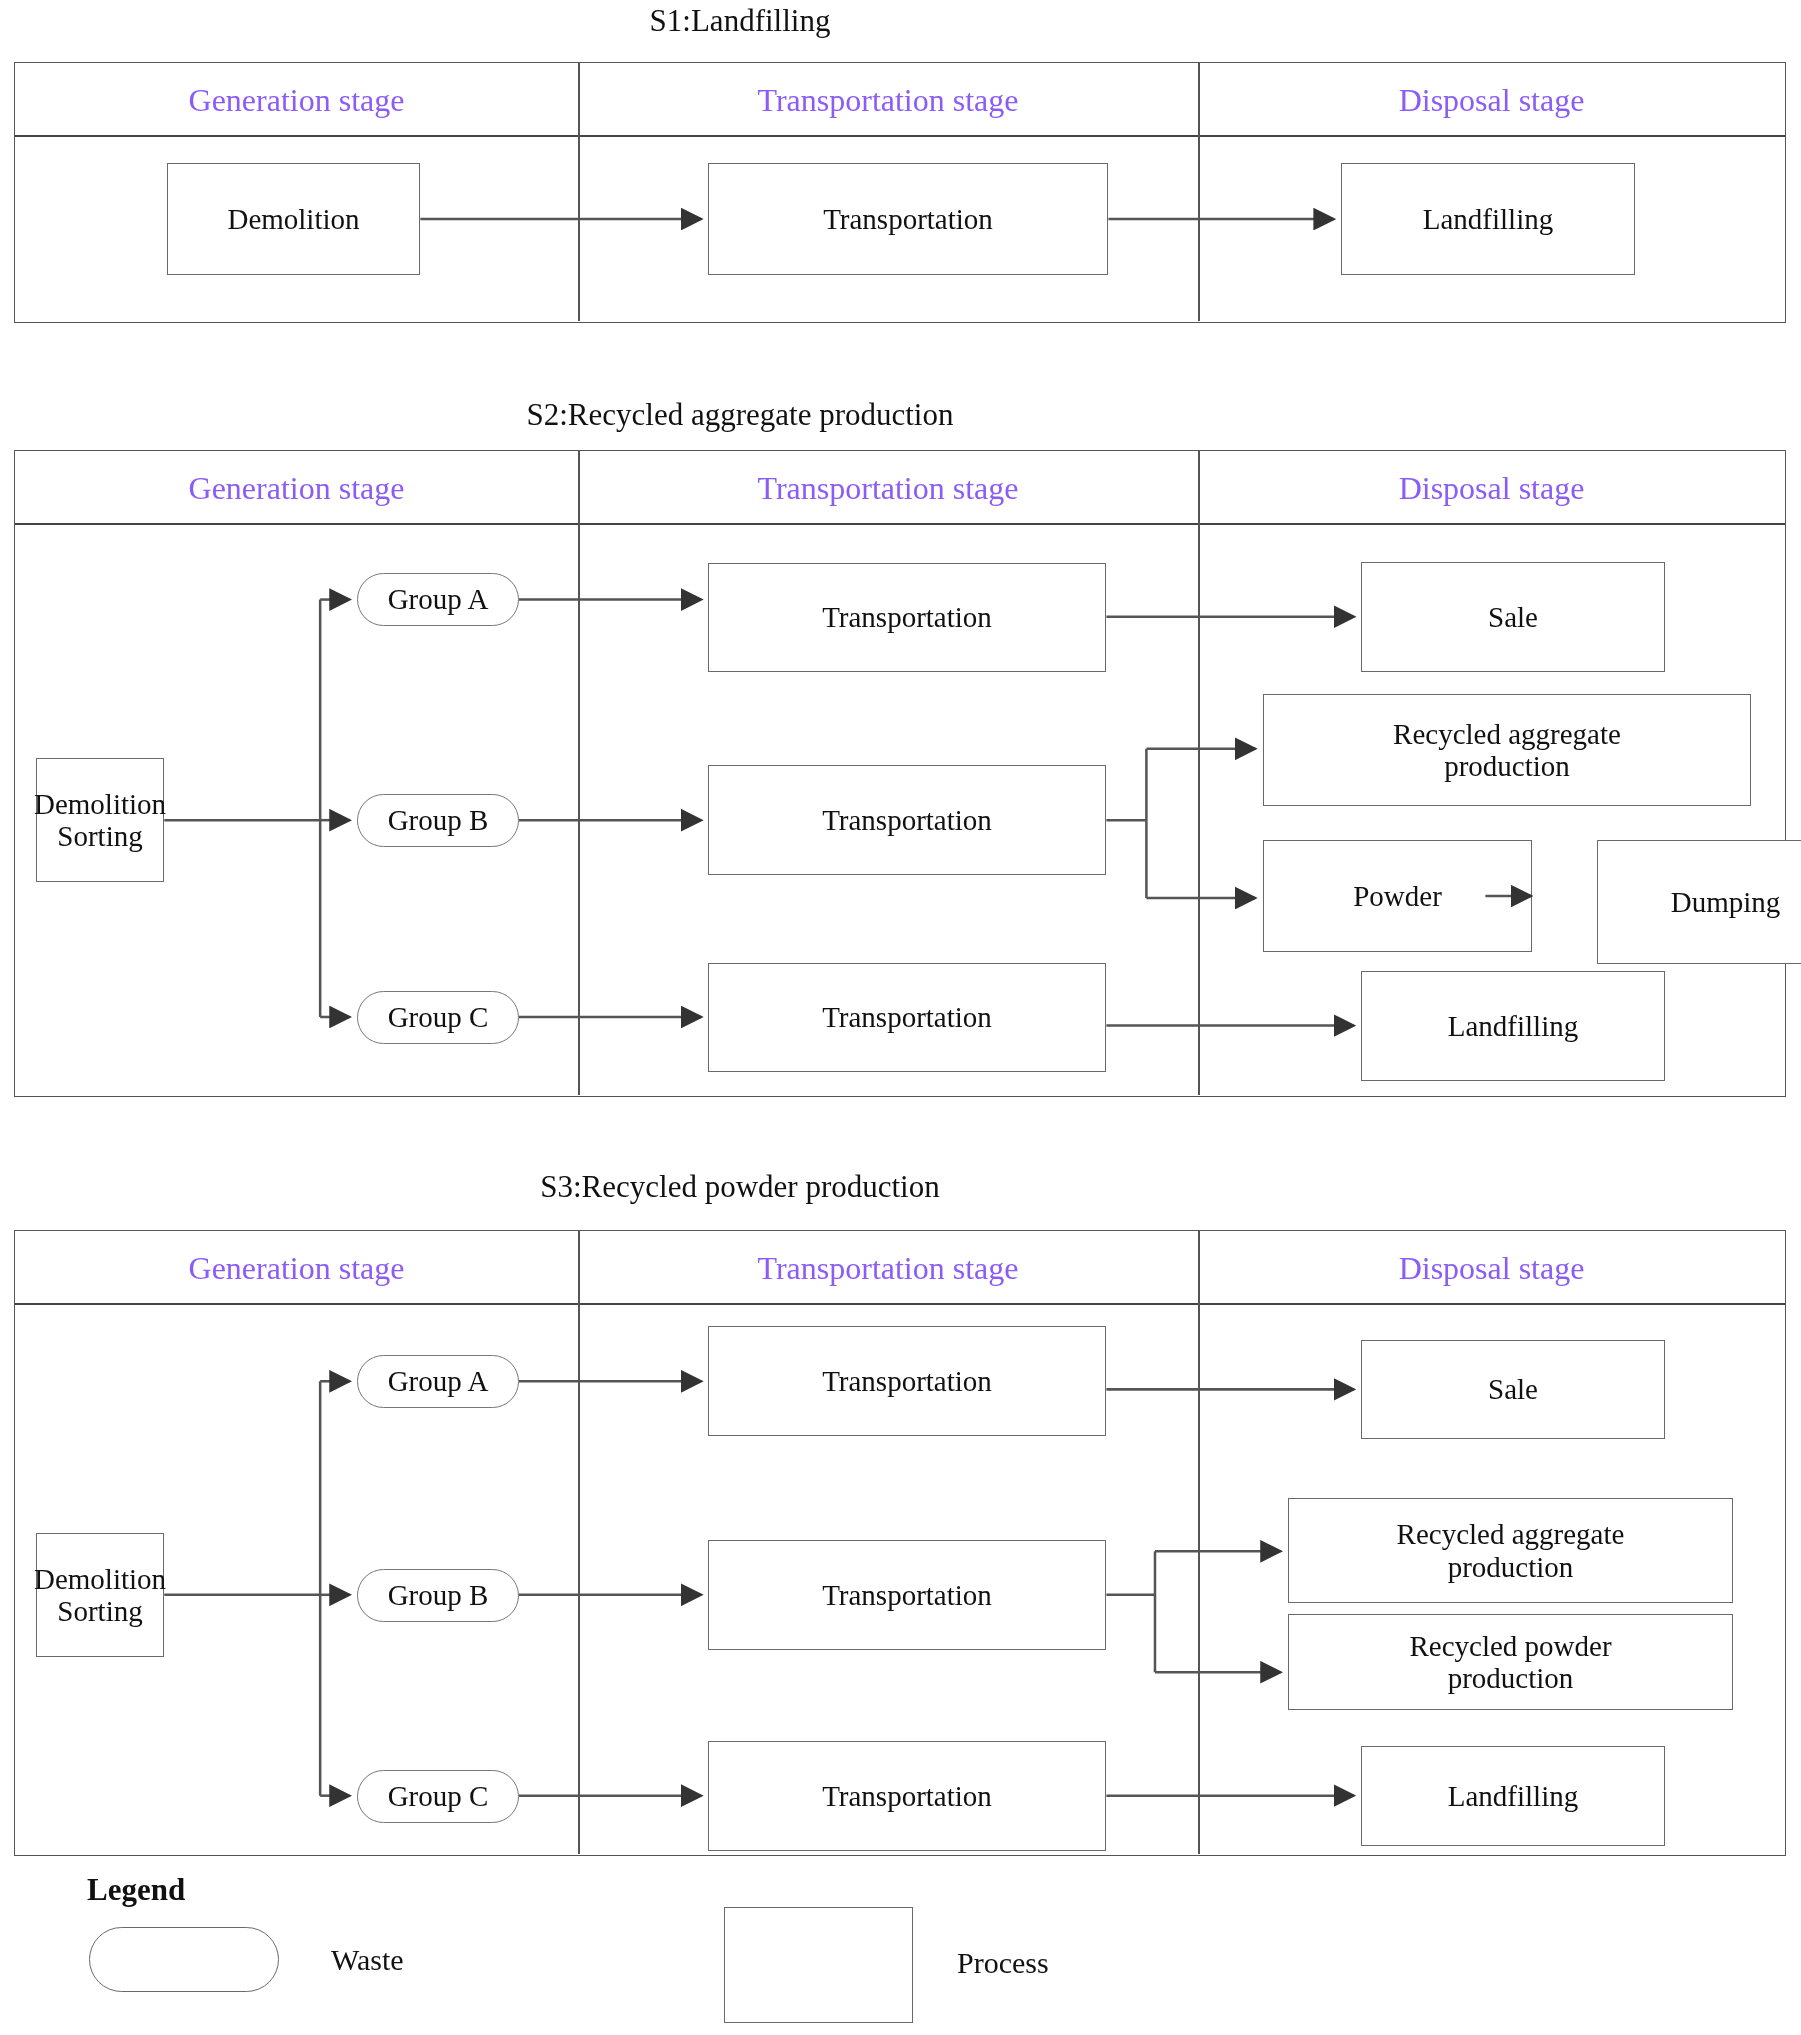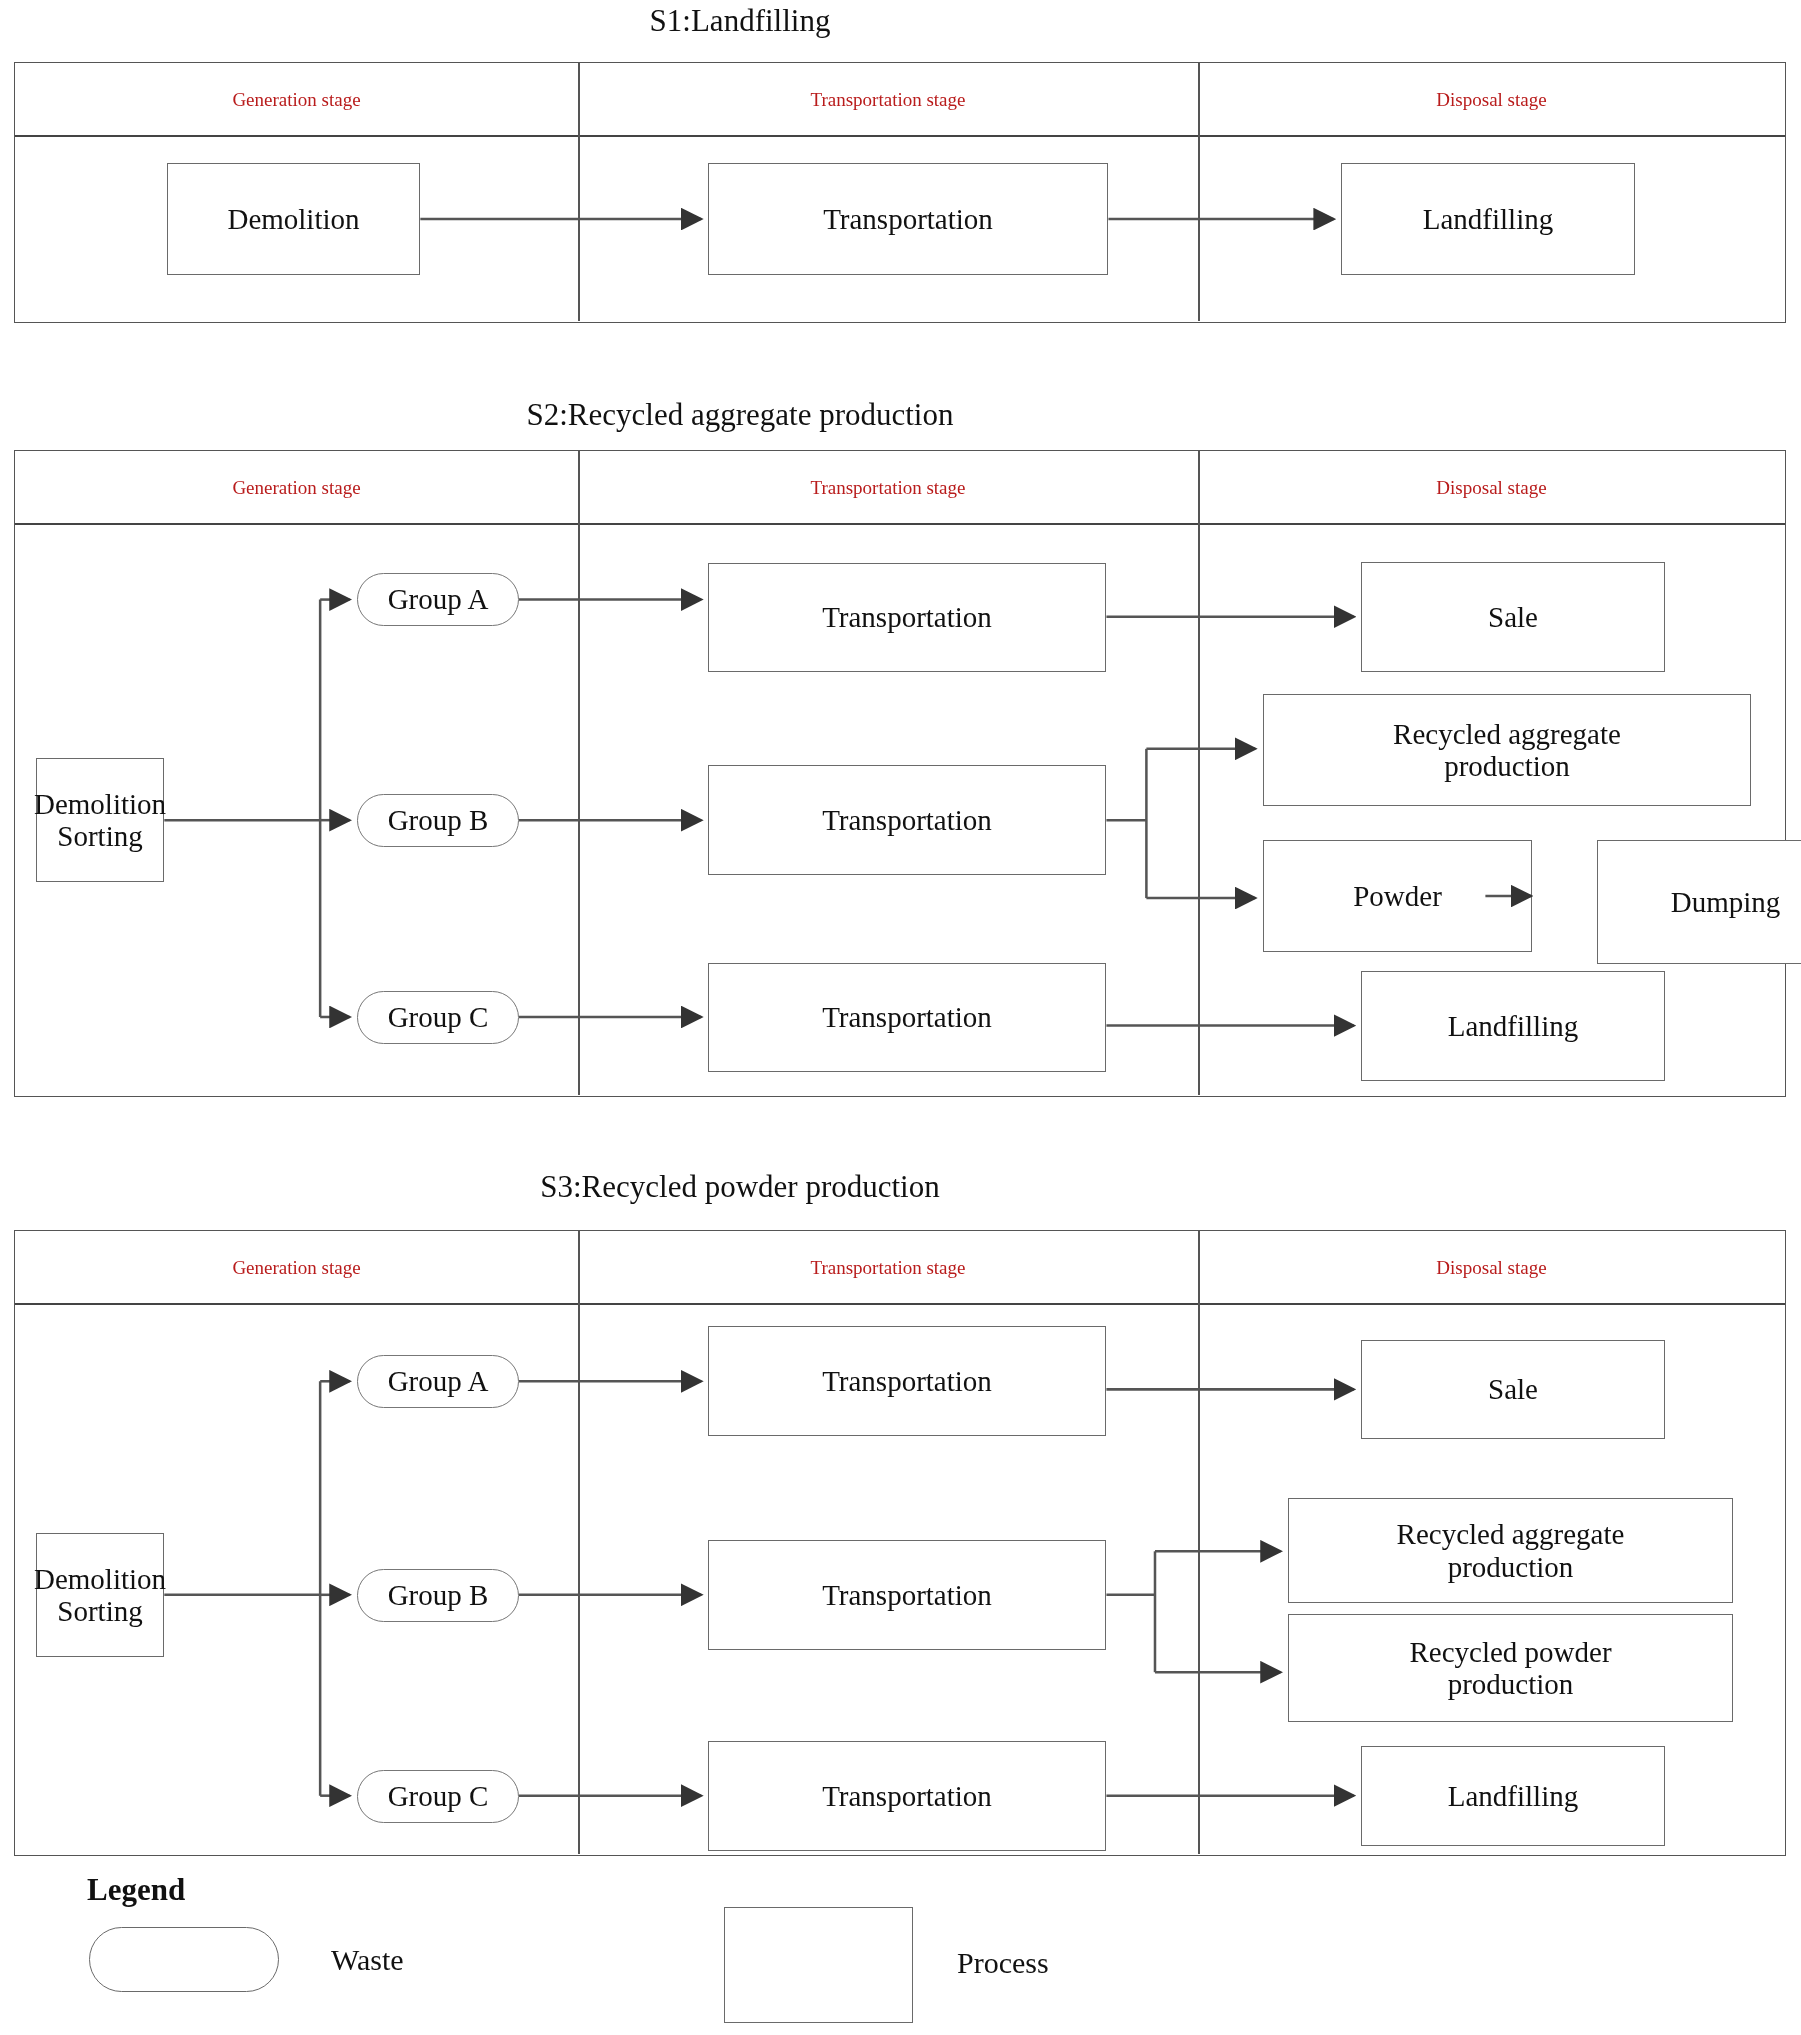--- a/index.html
+++ b/index.html
@@ -5,21 +5,21 @@
   html,body{margin:0;padding:0;background:#fff;}
   body{width:1802px;height:2035px;position:relative;
        font-family:"Liberation Serif","DejaVu Serif",serif;color:#111;}
   .panel-title{position:absolute;left:0;width:1480px;text-align:center;
        font-size:31px;line-height:1.1;color:#111;}
   .panel{position:absolute;left:14px;width:1772px;
        border:1.5px solid #555;box-sizing:border-box;background:#fff;}
   .hdr{position:absolute;left:0;width:100%;height:74px;
        border-bottom:2px solid #444;box-sizing:border-box;}
   .hdr-cell{position:absolute;top:0;height:74px;display:flex;
-       align-items:center;justify-content:center;font-size:19px;color:#b91c1c;}
+       align-items:center;justify-content:center;font-size:32px;color:#8b5cf6;}
   .vdiv{position:absolute;width:1.5px;background:#555;}
   .node{position:absolute;box-sizing:border-box;border:1.5px solid #6a6a6a;
        background:#fff;display:flex;align-items:center;justify-content:center;
        text-align:center;font-size:29px;line-height:1.12;color:#111;padding:0 4px;}
   .node.pill{border-radius:506px;border-color:#777;}
   svg.wires{position:absolute;left:0;top:0;overflow:visible;pointer-events:none;}
   .legend-title{position:absolute;font-size:31px;font-weight:bold;color:#111;}
   .legend-label{position:absolute;font-size:30px;color:#111;}
   .legend-pill{position:absolute;border:1.5px solid #6a6a6a;border-radius:506px;background:#fff;}
   .legend-box{position:absolute;border:1.5px solid #6a6a6a;background:#fff;}
@@ -138,21 +138,21 @@
 
 <div class="node" style="left:708px;width:398px;top:1326px;height:110px;">Transportation</div>
 <div class="node" style="left:708px;width:398px;top:1540px;height:110px;">Transportation</div>
 <div class="node" style="left:708px;width:398px;top:1741px;height:110px;">Transportation</div>
 
 <div class="node" style="left:1361px;width:304px;top:1340px;height:99px;">Sale</div>
 <div class="node" style="left:1288px;width:445px;top:1498px;height:105px;flex-direction:column;">
   <span>Recycled aggregate</span>
   <span>production</span>
 </div>
-<div class="node" style="left:1288px;width:445px;top:1614px;height:108px;flex-direction:column;">
+<div class="node" style="left:1288px;width:445px;top:1614px;height:96px;flex-direction:column;">
   <span>Recycled powder</span>
   <span>production</span>
 </div>
 <div class="node" style="left:1361px;width:304px;top:1746px;height:100px;">Landfilling</div>
 
 <svg class="wires" width="1802" height="2035" viewBox="0 0 3560 4022">
   <g stroke="#555" stroke-width="5" fill="none">
     <path d="M324,3152 L632,3152"></path>
     <path d="M632,2730 L632,3549"></path>
   </g>

